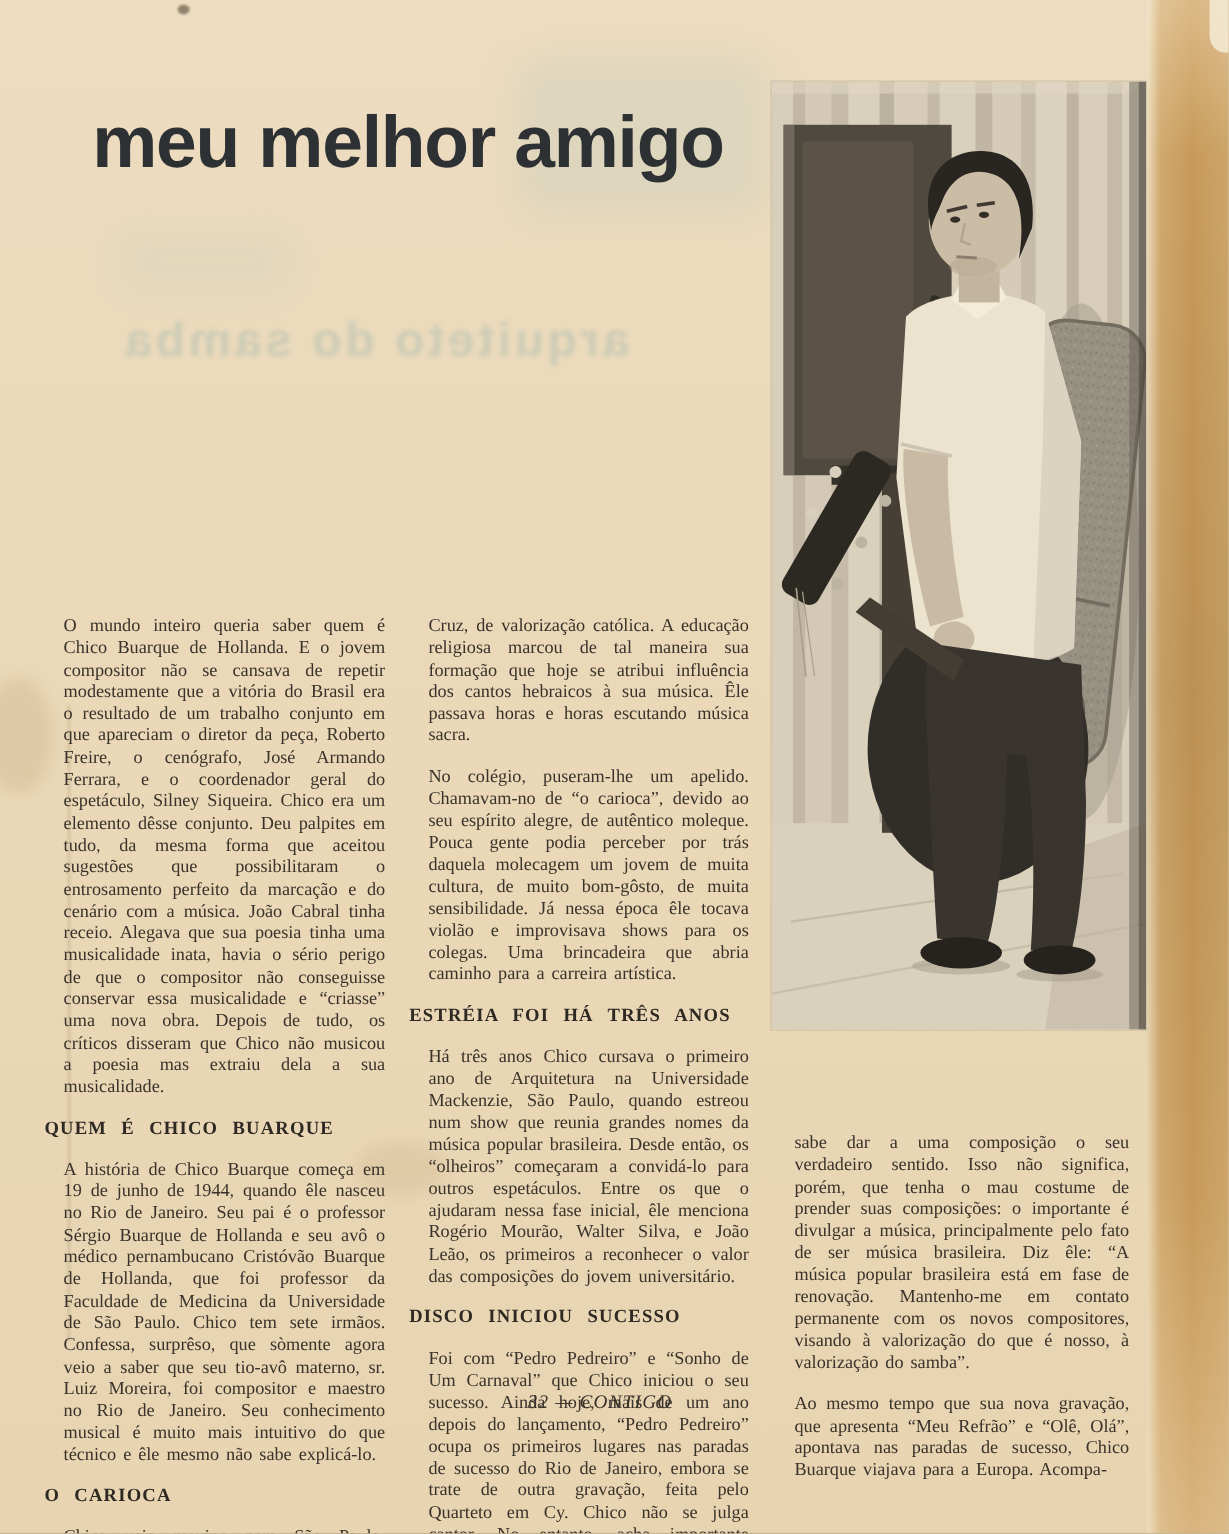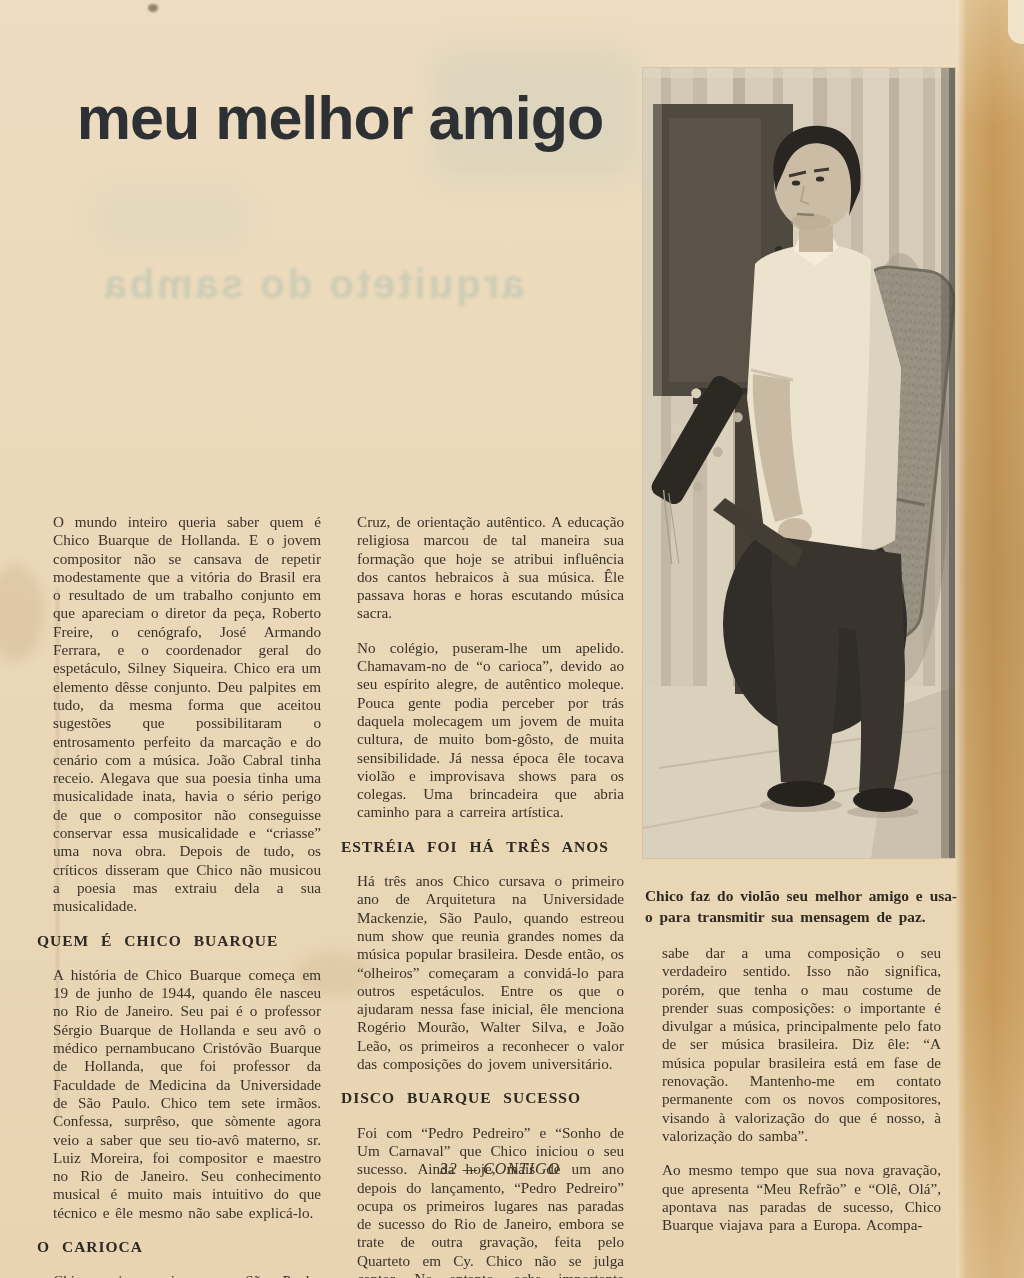--- a/index.html
+++ b/index.html
@@ -188,36 +188,35 @@
         <circle cx="24" cy="40" r="5" fill="#b9b09d"></circle>
         <line x1="-4" y1="60" x2="40" y2="120" stroke="#a59b87" stroke-width="1.4"></line>
         <line x1="2" y1="60" x2="46" y2="116" stroke="#a59b87" stroke-width="1"></line>
       </g>
 
       <rect x="298" y="0" width="14" height="790" fill="#5f5748" opacity="0.45"></rect>
       <rect x="306" y="0" width="6" height="790" fill="#3f382e" opacity="0.5"></rect>
     </svg>
   </div>
 
-  <p class="caption">Chico faz do violão seu melhor amigo e usa-o para transmitir sua mensagem de paz.</p>
 
   <div class="col" id="col1">
     <p>O mundo inteiro queria saber quem é Chico Buarque de Hollanda. E o jovem compositor não se cansava de repetir modestamente que a vitória do Brasil era o resultado de um trabalho conjunto em que apareciam o diretor da peça, Roberto Freire, o cenógrafo, José Armando Ferrara, e o coordenador geral do espetáculo, Silney Siqueira. Chico era um elemento dêsse conjunto. Deu palpites em tudo, da mesma forma que aceitou sugestões que possibilitaram o entrosamento perfeito da marcação e do cenário com a música. João Cabral tinha receio. Alegava que sua poesia tinha uma musicalidade inata, havia o sério perigo de que o compositor não conseguisse conservar essa musicalidade e “criasse” uma nova obra. Depois de tudo, os críticos disseram que Chico não musicou a poesia mas extraiu dela a sua musicalidade.</p>
     <h3>QUEM É CHICO BUARQUE</h3>
     <p>A história de Chico Buarque começa em 19 de junho de 1944, quando êle nasceu no Rio de Janeiro. Seu pai é o professor Sérgio Buarque de Hollanda e seu avô o médico pernambucano Cristóvão Buarque de Hollanda, que foi professor da Faculdade de Medicina da Universidade de São Paulo. Chico tem sete irmãos. Confessa, surprêso, que sòmente agora veio a saber que seu tio-avô materno, sr. Luiz Moreira, foi compositor e maestro no Rio de Janeiro. Seu conhecimento musical é muito mais intuitivo do que técnico e êle mesmo não sabe explicá-lo.</p>
     <h3>O CARIOCA</h3>
     <p>Chico veio menino para São Paulo. Cursou o ginásio e o científico no Colégio Santa</p>
   </div>
 
   <div class="col" id="col2">
-    <p>Cruz, de orientação autêntico. A educação religiosa marcou de tal maneira sua formação que hoje se atribui influência dos cantos hebraicos à sua música. Êle passava horas e horas escutando música sacra.</p>
+    <p>Cruz, de valorização católica. A educação religiosa marcou de tal maneira sua formação que hoje se atribui influência dos cantos hebraicos à sua música. Êle passava horas e horas escutando música sacra.</p>
     <p>No colégio, puseram-lhe um apelido. Chamavam-no de “o carioca”, devido ao seu espírito alegre, de autêntico moleque. Pouca gente podia perceber por trás daquela molecagem um jovem de muita cultura, de muito bom-gôsto, de muita sensibilidade. Já nessa época êle tocava violão e improvisava shows para os colegas. Uma brincadeira que abria caminho para a carreira artística.</p>
     <h3>ESTRÉIA FOI HÁ TRÊS ANOS</h3>
     <p>Há três anos Chico cursava o primeiro ano de Arquitetura na Universidade Mackenzie, São Paulo, quando estreou num show que reunia grandes nomes da música popular brasileira. Desde então, os “olheiros” começaram a convidá-lo para outros espetáculos. Entre os que o ajudaram nessa fase inicial, êle menciona Rogério Mourão, Walter Silva, e João Leão, os primeiros a reconhecer o valor das composições do jovem universitário.</p>
-    <h3>DISCO BUARQUE SUCESSO</h3>
+    <h3>DISCO INICIOU SUCESSO</h3>
     <p>Foi com “Pedro Pedreiro” e “Sonho de Um Carnaval” que Chico iniciou o seu sucesso. Ainda hoje, mais de um ano depois do lançamento, “Pedro Pedreiro” ocupa os primeiros lugares nas paradas de sucesso do Rio de Janeiro, embora se trate de outra gravação, feita pelo Quarteto em Cy. Chico não se julga cantor. No entanto, acha importante cantar porque considera que o autor, mais do que o melhor intérprete,</p>
   </div>
 
   <div class="col" id="col3">
     <p>sabe dar a uma composição o seu verdadeiro sentido. Isso não significa, porém, que tenha o mau costume de prender suas composições: o importante é divulgar a música, principalmente pelo fato de ser música brasileira. Diz êle: “A música popular brasileira está em fase de renovação. Mantenho-me em contato permanente com os novos compositores, visando à valorização do que é nosso, à valorização do samba”.</p>
     <p>Ao mesmo tempo que sua nova gravação, que apresenta “Meu Refrão” e “Olê, Olá”, apontava nas paradas de sucesso, Chico Buarque viajava para a Europa. Acompa-</p>
   </div>
 
   <div class="footer">32 — CONTIGO</div>
 

